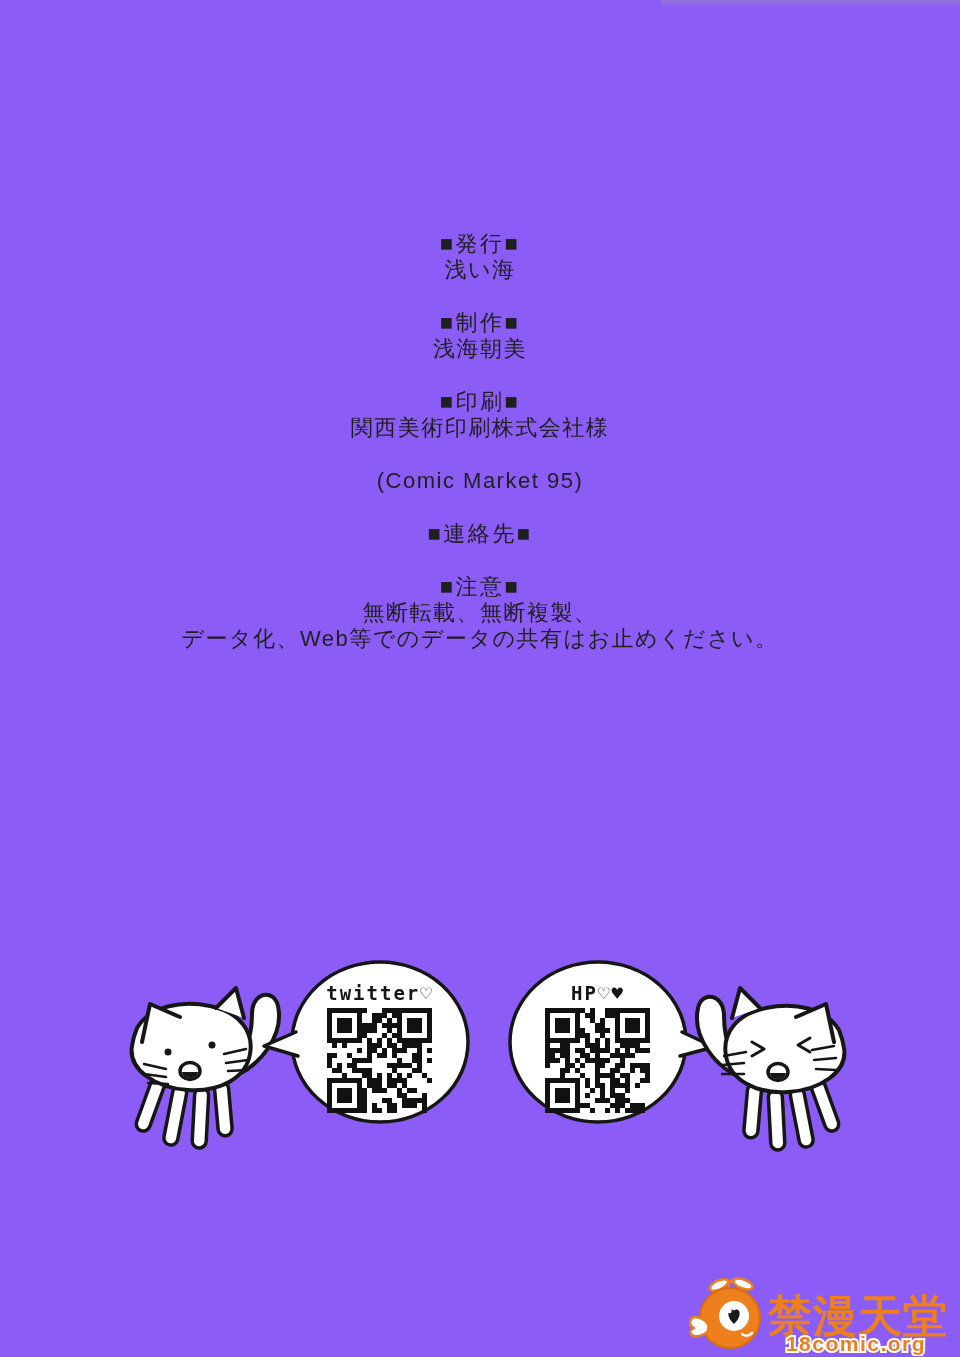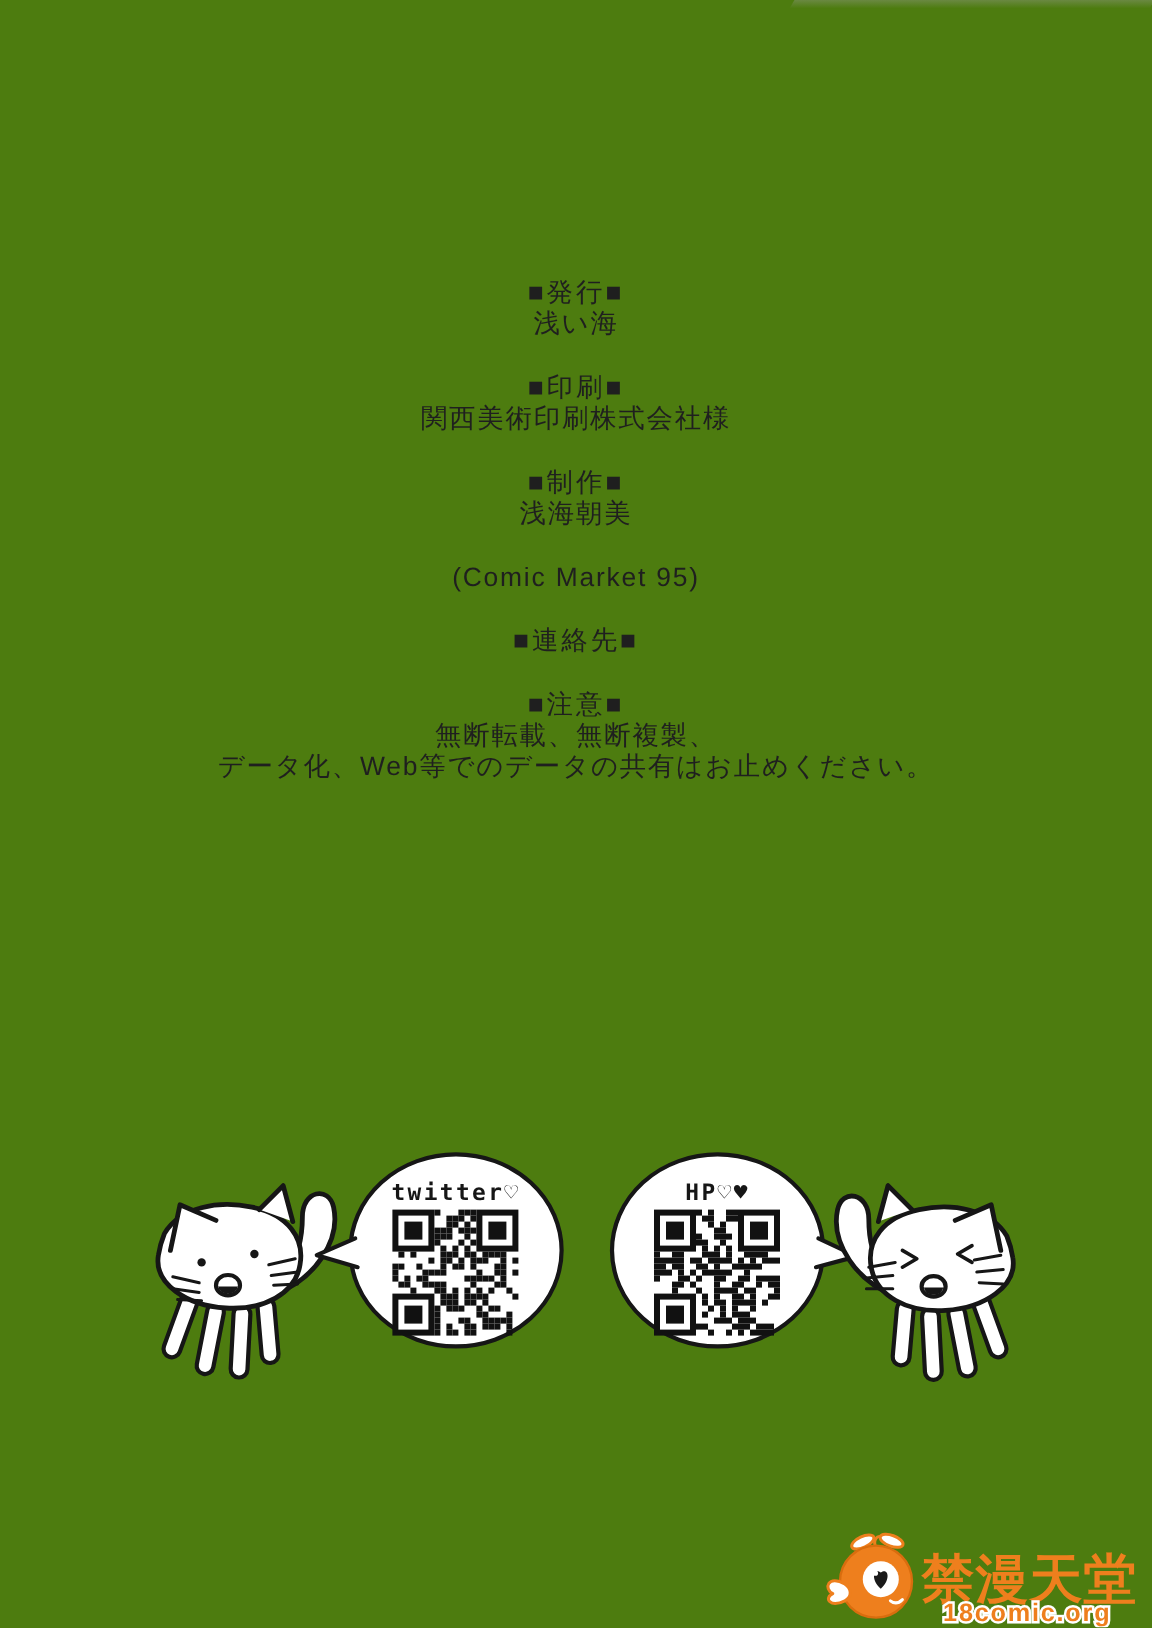--- a/index.html
+++ b/index.html
@@ -1,19 +1,19 @@
 <!DOCTYPE html>
 <html><head>
 <meta charset="utf-8">
 <style>
   html,body{margin:0;padding:0;background:#ffffff;}
   .page{
     position:relative;
     width:960px;height:1357px;
-    background:#4d7c0f;
+    background:#8b5cf6;
     overflow:hidden;
     font-family:"Liberation Sans","DejaVu Sans",sans-serif;
     color:#1f1f1f;
   }
   .scan-streak{
     position:absolute;top:0;right:0;width:300px;height:7px;
     background:linear-gradient(to bottom, rgba(160,160,160,.35), rgba(160,160,160,0));
     transform:skewX(-30deg);
   }
   .colophon{
@@ -49,27 +49,27 @@
   <div class="scan-streak"></div>
 
   <div class="colophon">
 
     <div class="section">
       <div class="colo-header">■発行■</div>
       <div class="colo-line">浅い海</div>
     </div>
 
     <div class="section">
+      <div class="colo-header">■制作■</div>
+      <div class="colo-line">浅海朝美</div>
+    </div>
+
+    <div class="section">
       <div class="colo-header">■印刷■</div>
       <div class="colo-line">関西美術印刷株式会社様</div>
-    </div>
-
-    <div class="section">
-      <div class="colo-header">■制作■</div>
-      <div class="colo-line">浅海朝美</div>
     </div>
 
     <div class="section">
       <div class="colo-line">(Comic Market 95)</div>
     </div>
 
     <div class="section">
       <div class="colo-header">■連絡先■</div>
     </div>
 

